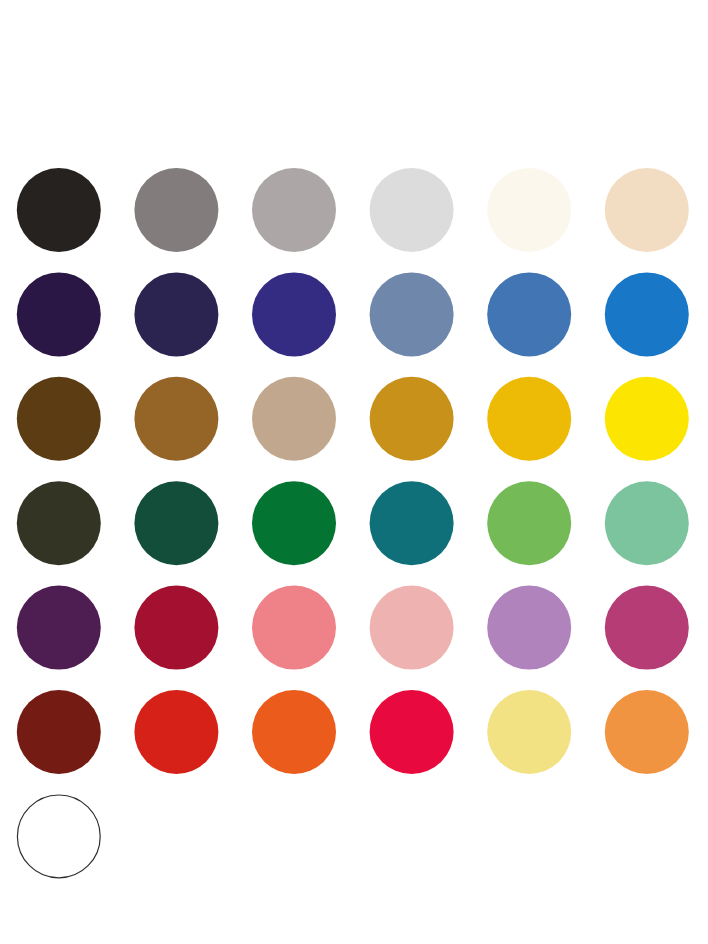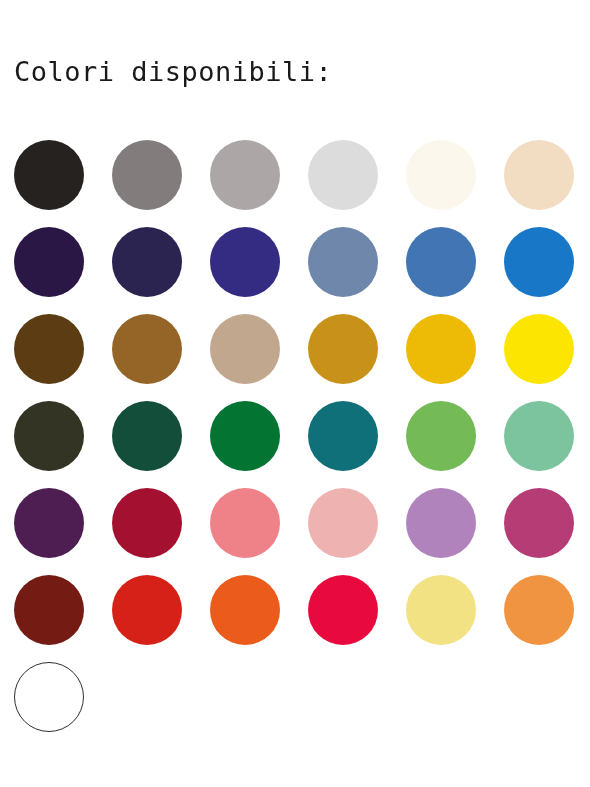--- a/index.html
+++ b/index.html
@@ -58,21 +58,20 @@
     border: 1px solid #2e2e2e;
     width: 68px;
     height: 68px;
   }
 </style>
 </head>
 <body>
 
 <div id="page">
 
-  <div id="palette-title">Colori disponibili:</div>
 
   <div id="swatch-grid">
       <div class="swatch-cell">
         <span class="swatch-dot" title="#262220" style="background-color: rgb(38, 34, 32);"></span>
       </div>
       <div class="swatch-cell">
         <span class="swatch-dot" title="#837c7c" style="background-color: rgb(131, 124, 124);"></span>
       </div>
       <div class="swatch-cell">
         <span class="swatch-dot" title="#aca7a6" style="background-color: rgb(172, 167, 166);"></span>

